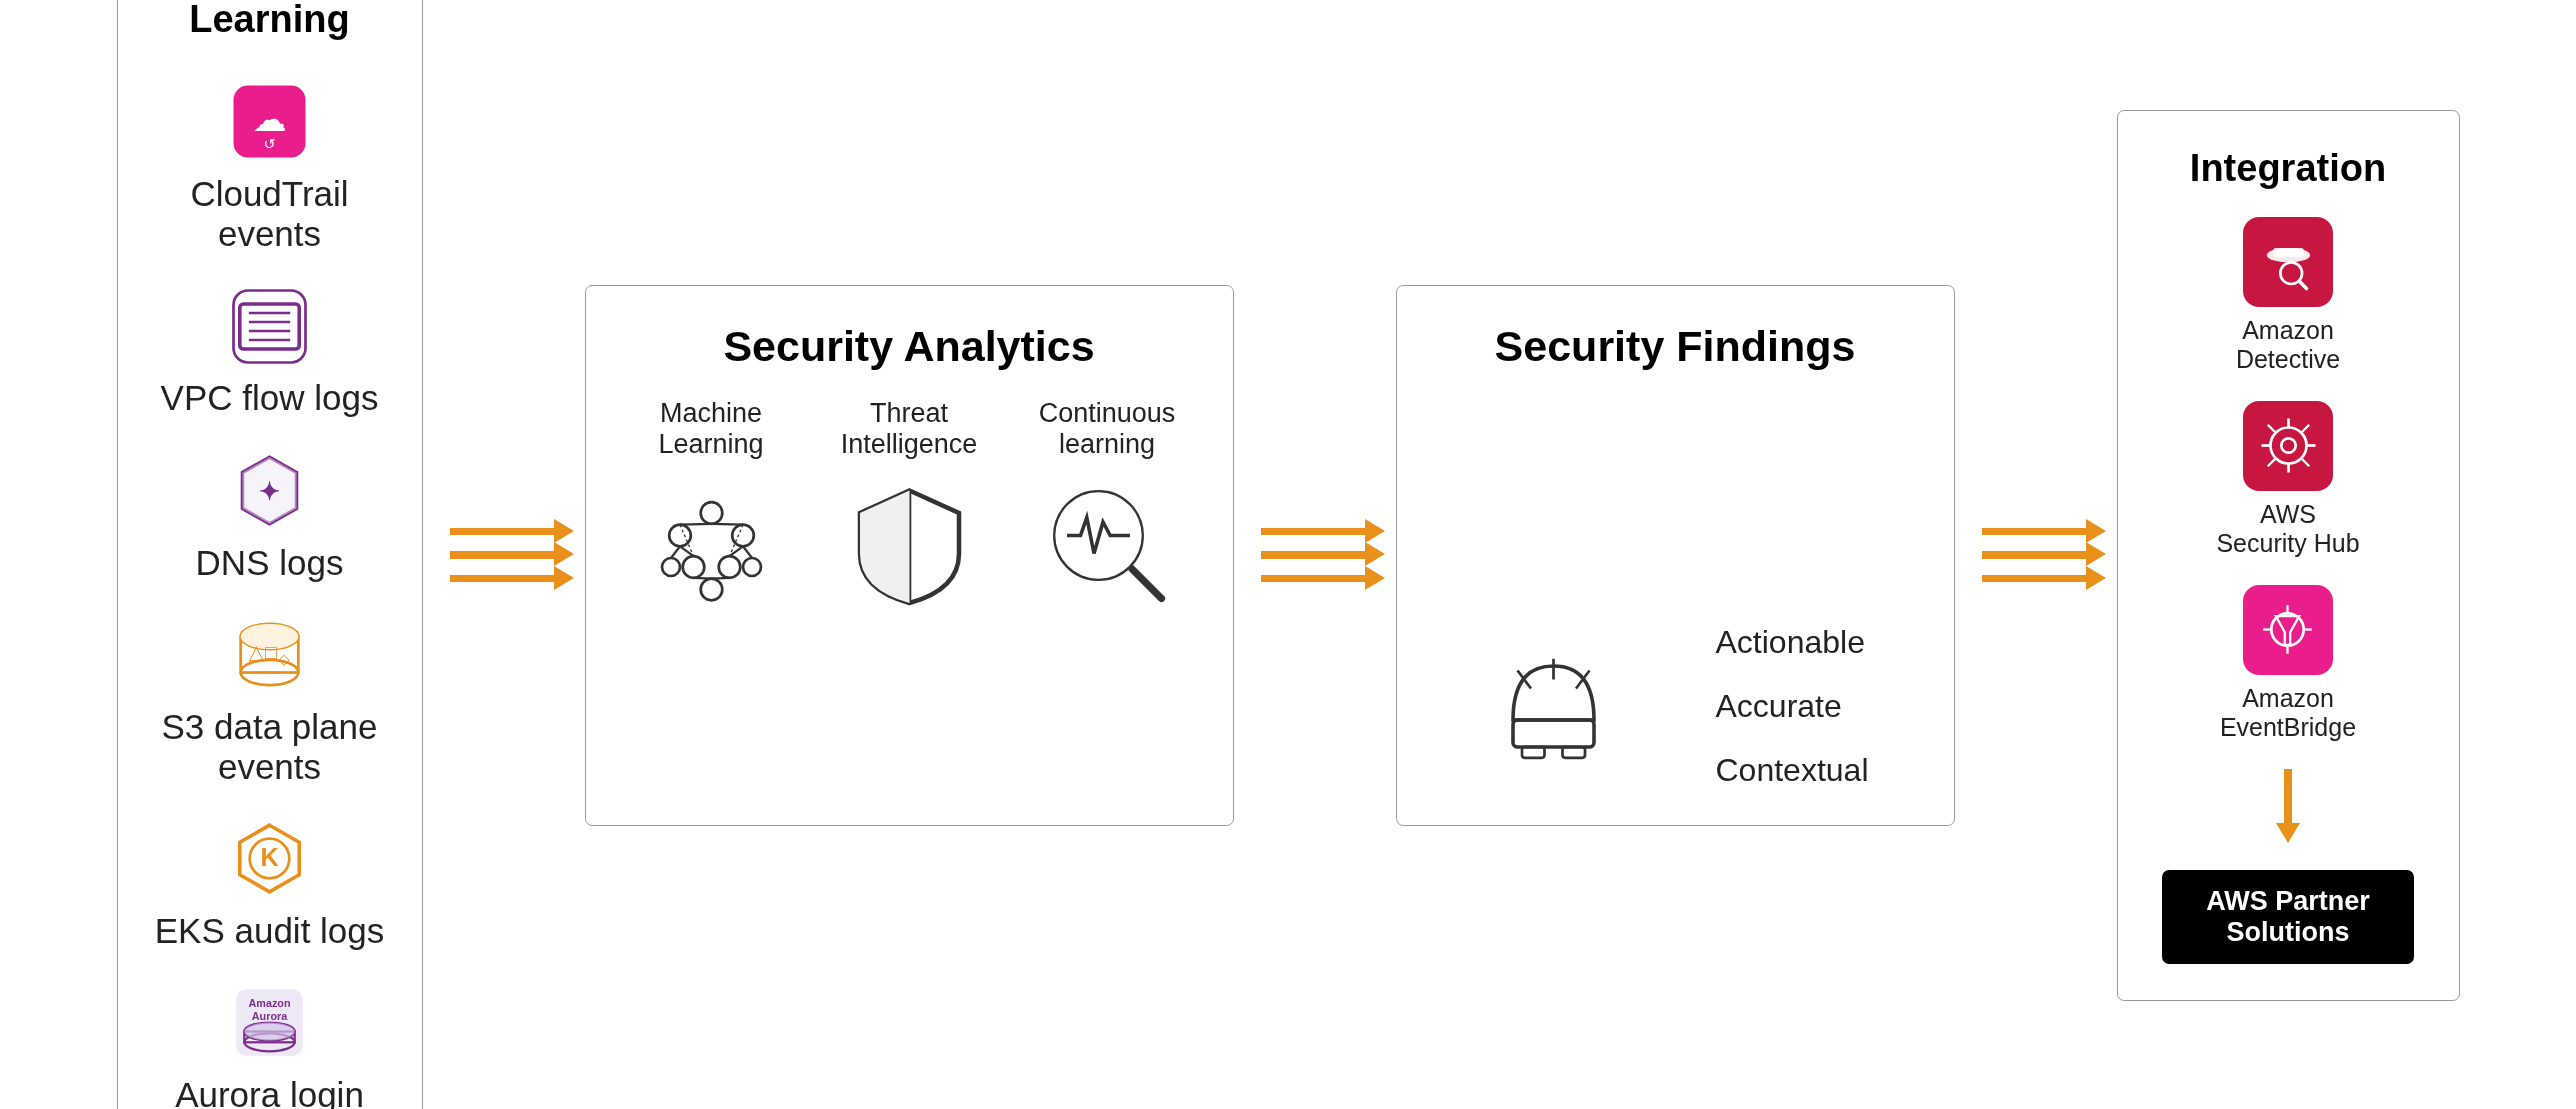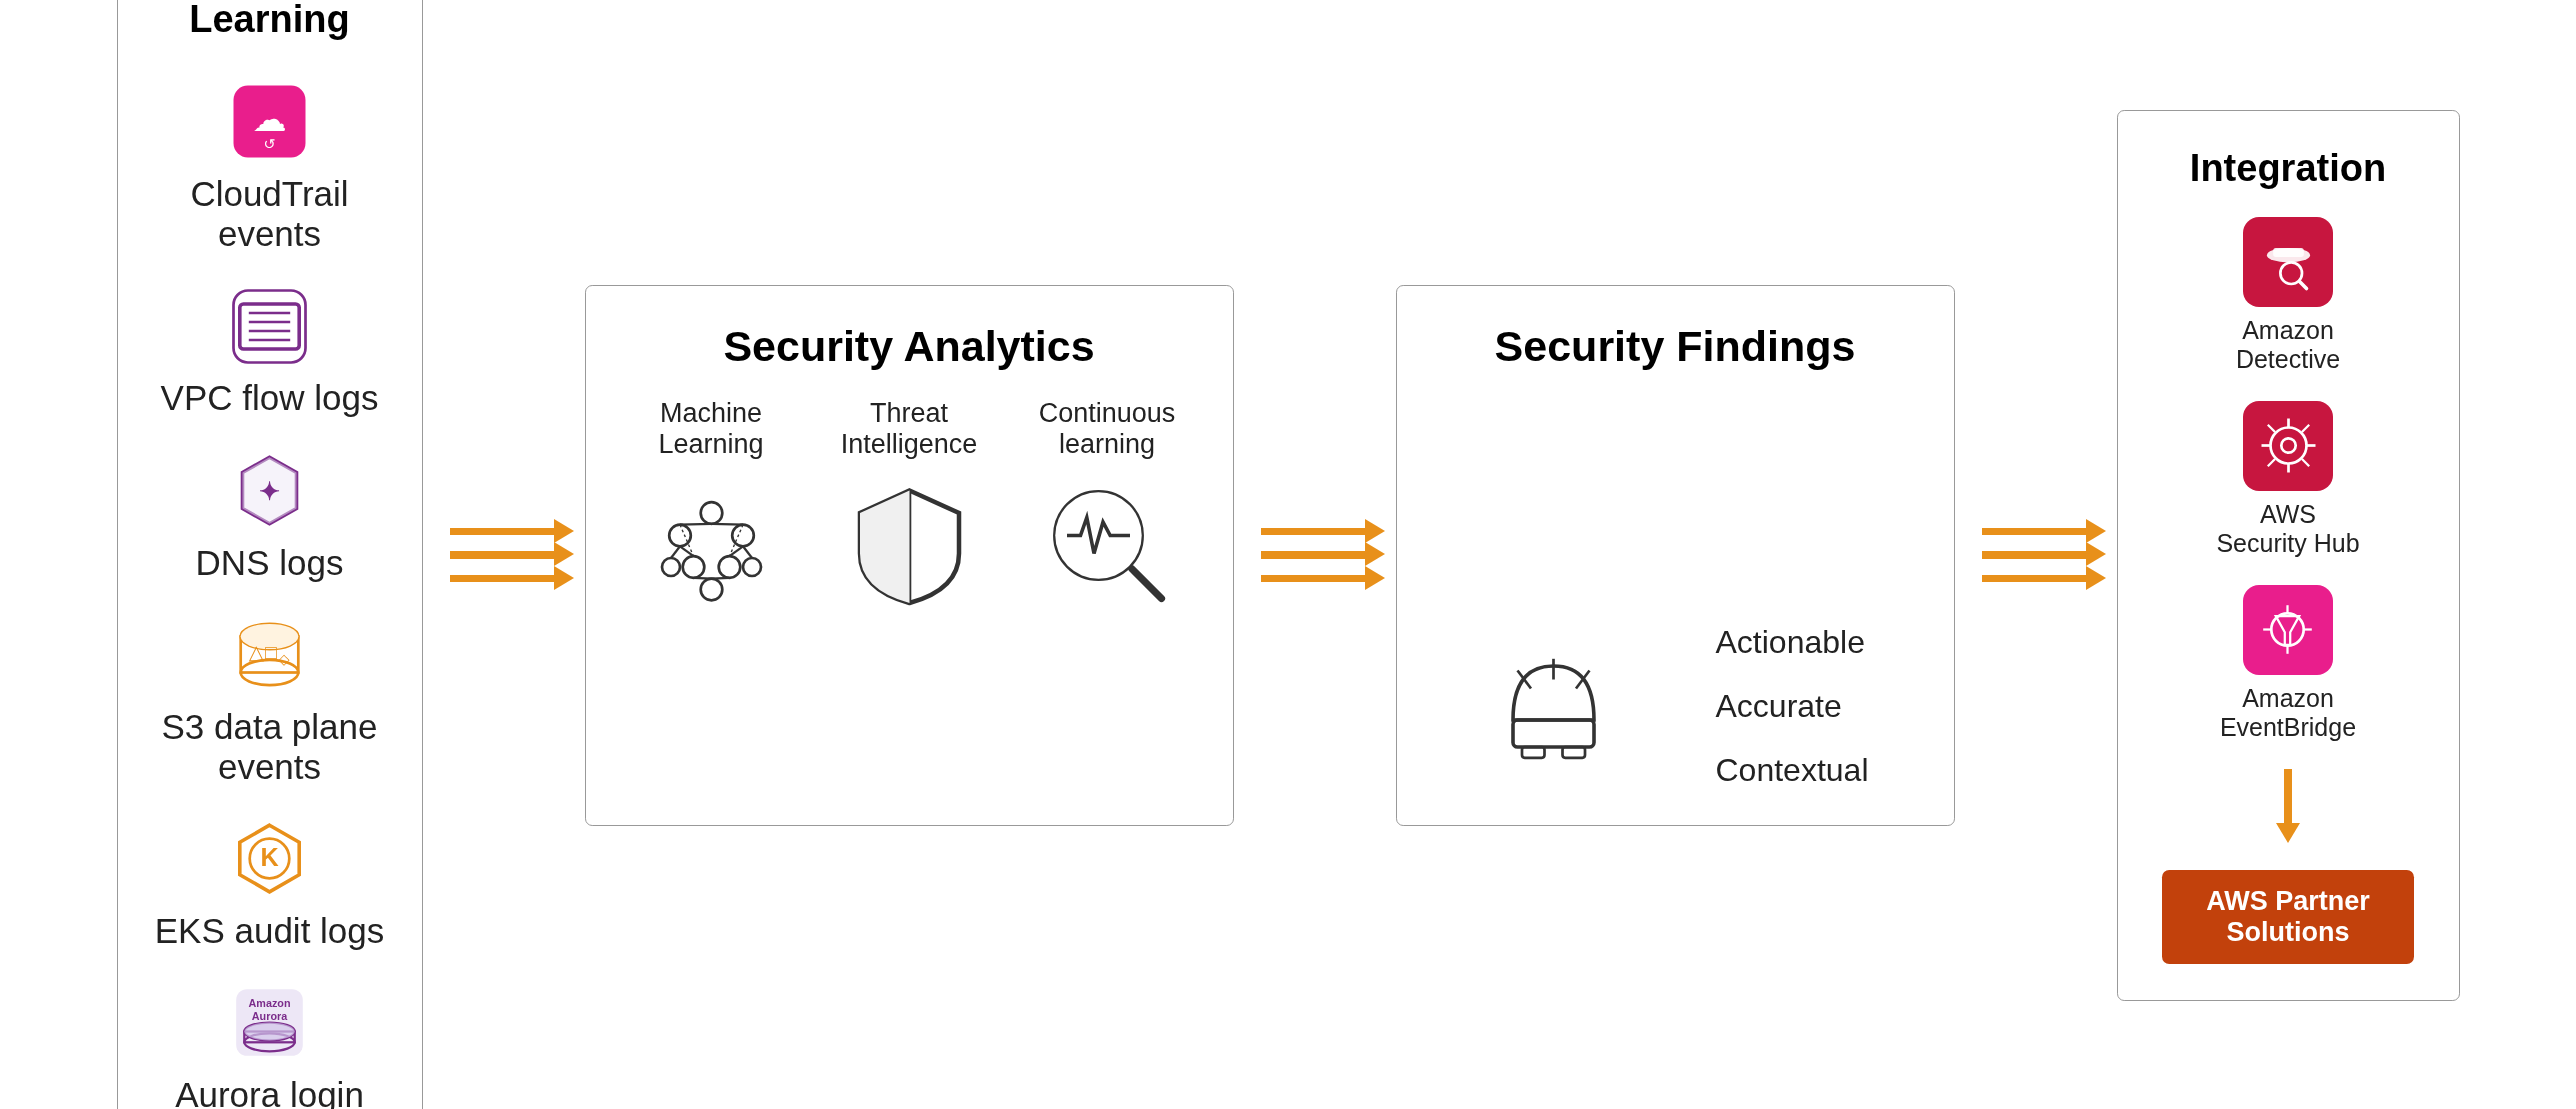--- a/index.html
+++ b/index.html
@@ -214,21 +214,21 @@
       background: #E8901A;
     }
     .arrow-down-head {
       width: 0;
       height: 0;
       border-left: 12.6px solid transparent;
       border-right: 12.6px solid transparent;
       border-top: 20px solid #E8901A;
     }
     .partner-button {
-      background: #c2410c;
+      background: #000000;
       border: none;
       border-radius: 7.2px;
       padding: 16px 13px;
       font-size: 27px;
       font-weight: 700;
       color: #fff;
       text-align: center;
       width: 252px;
     }
   </style>

